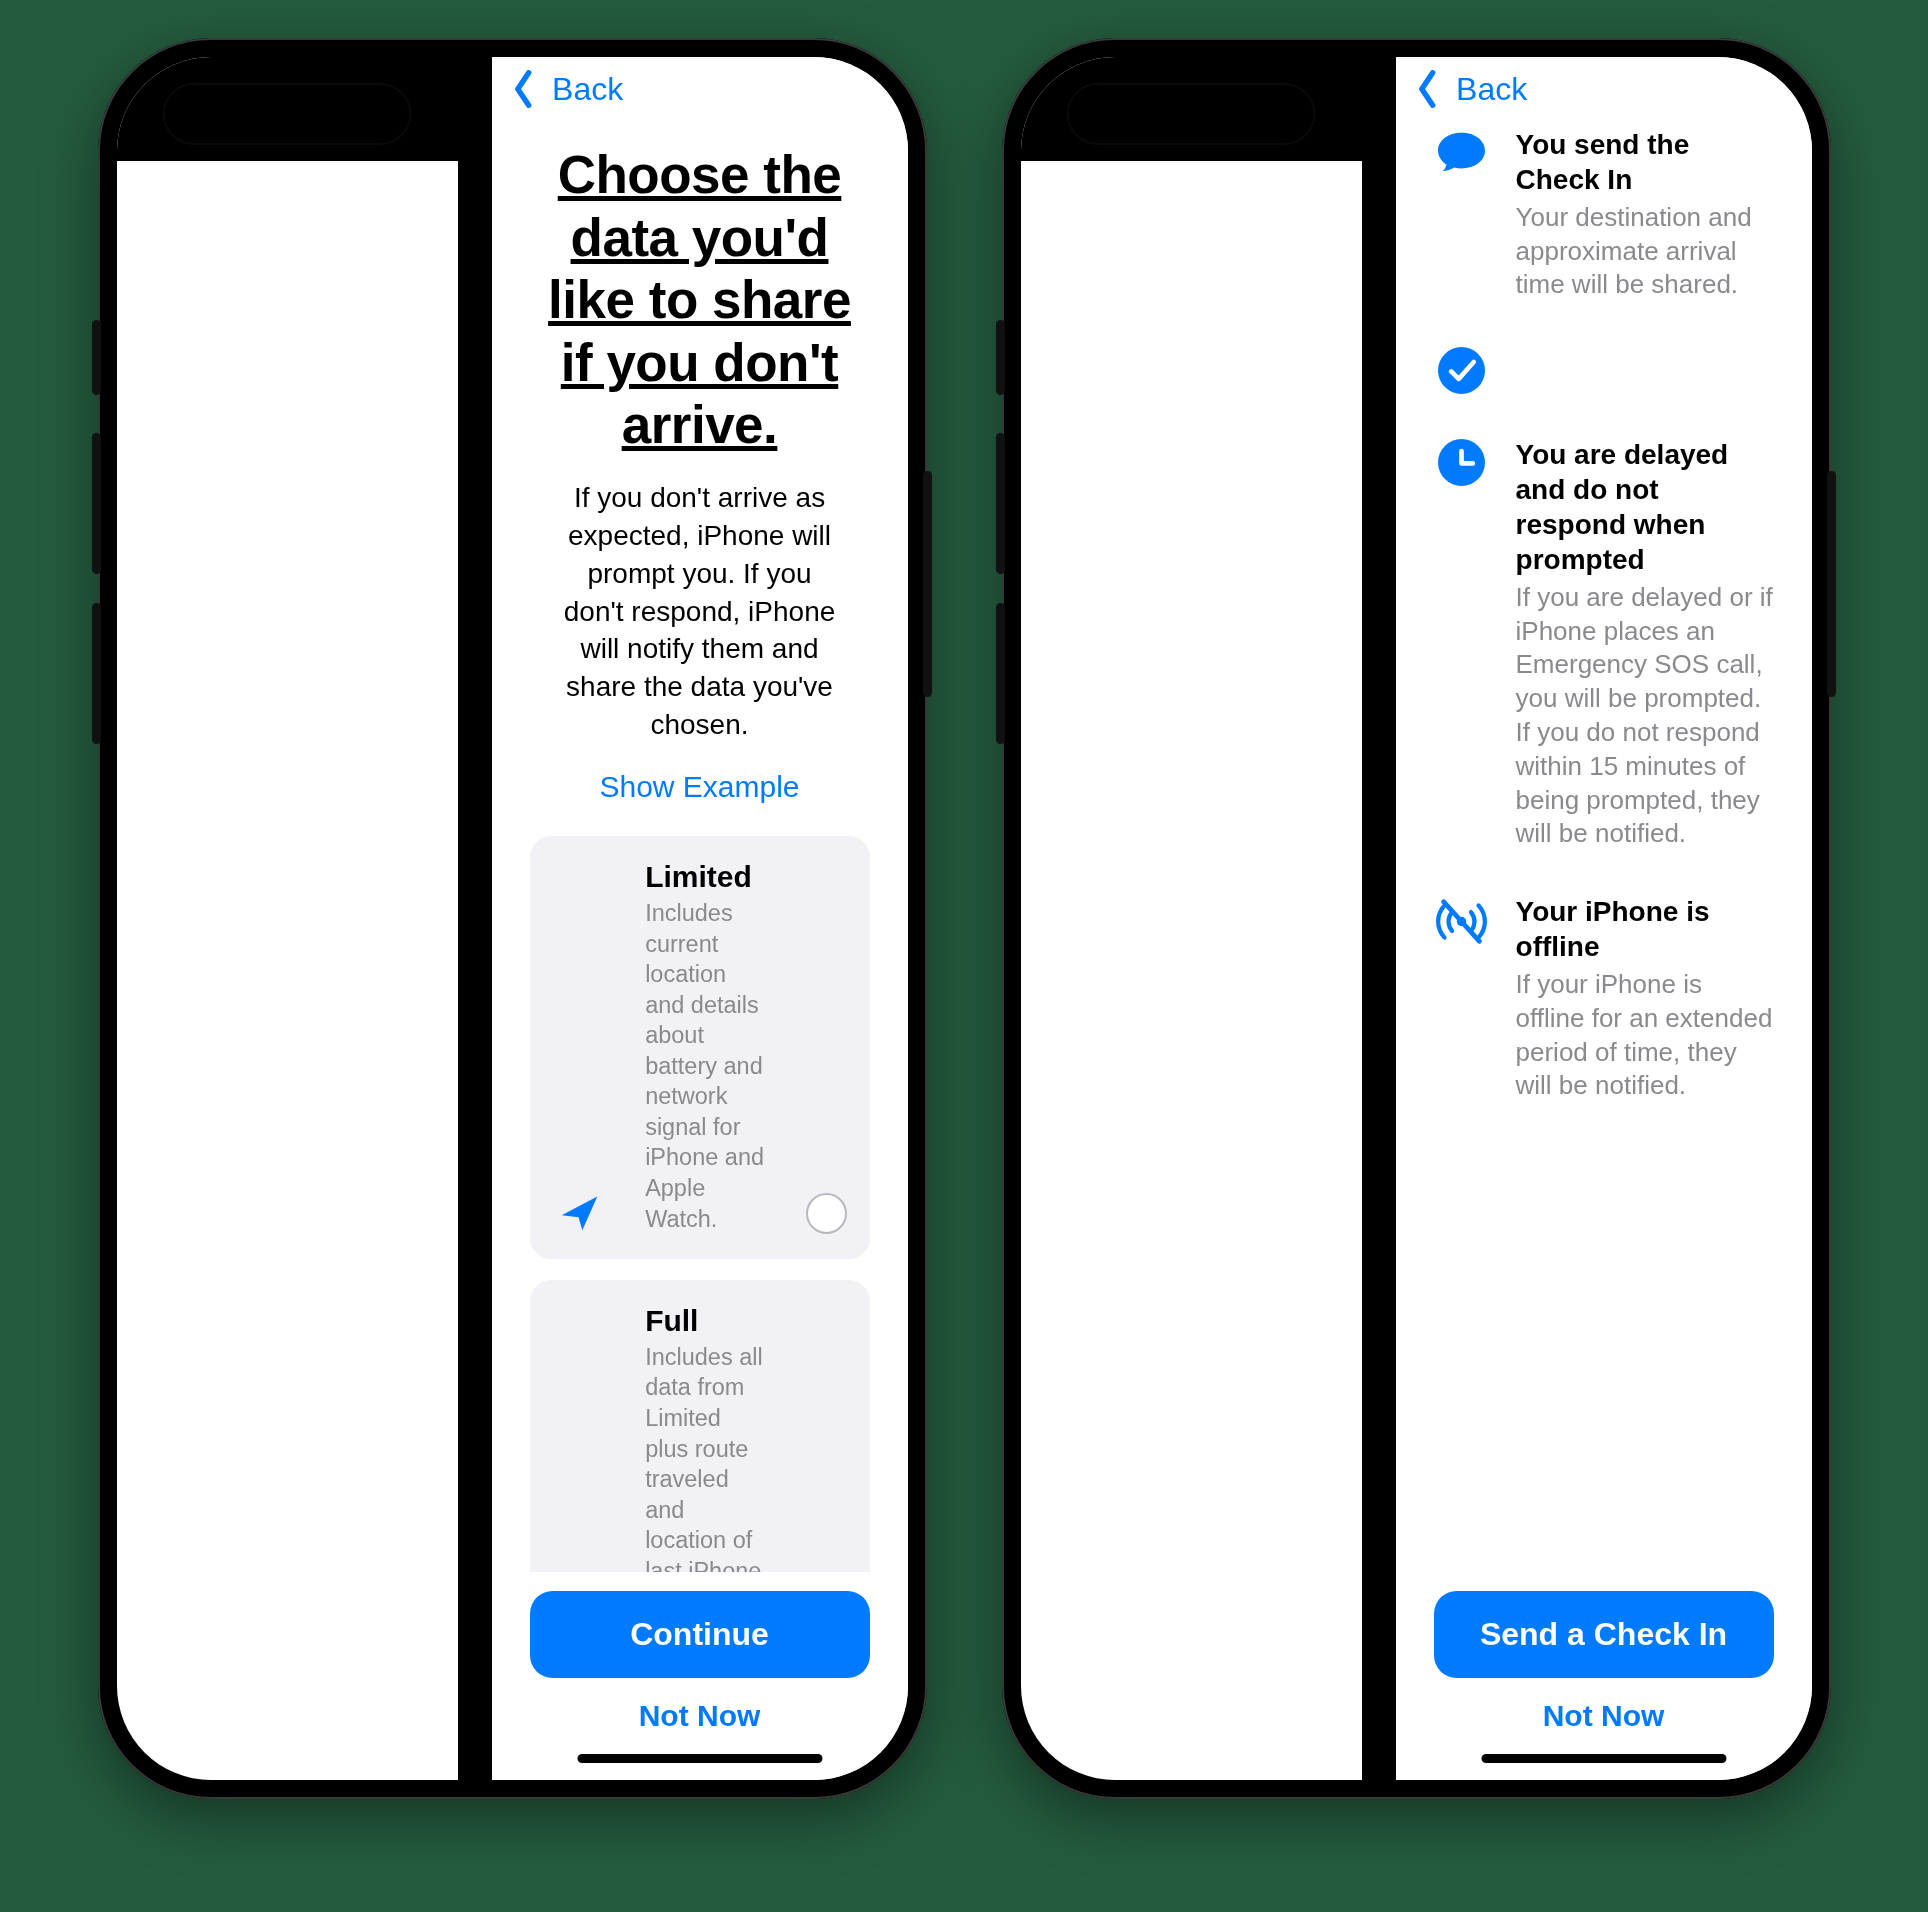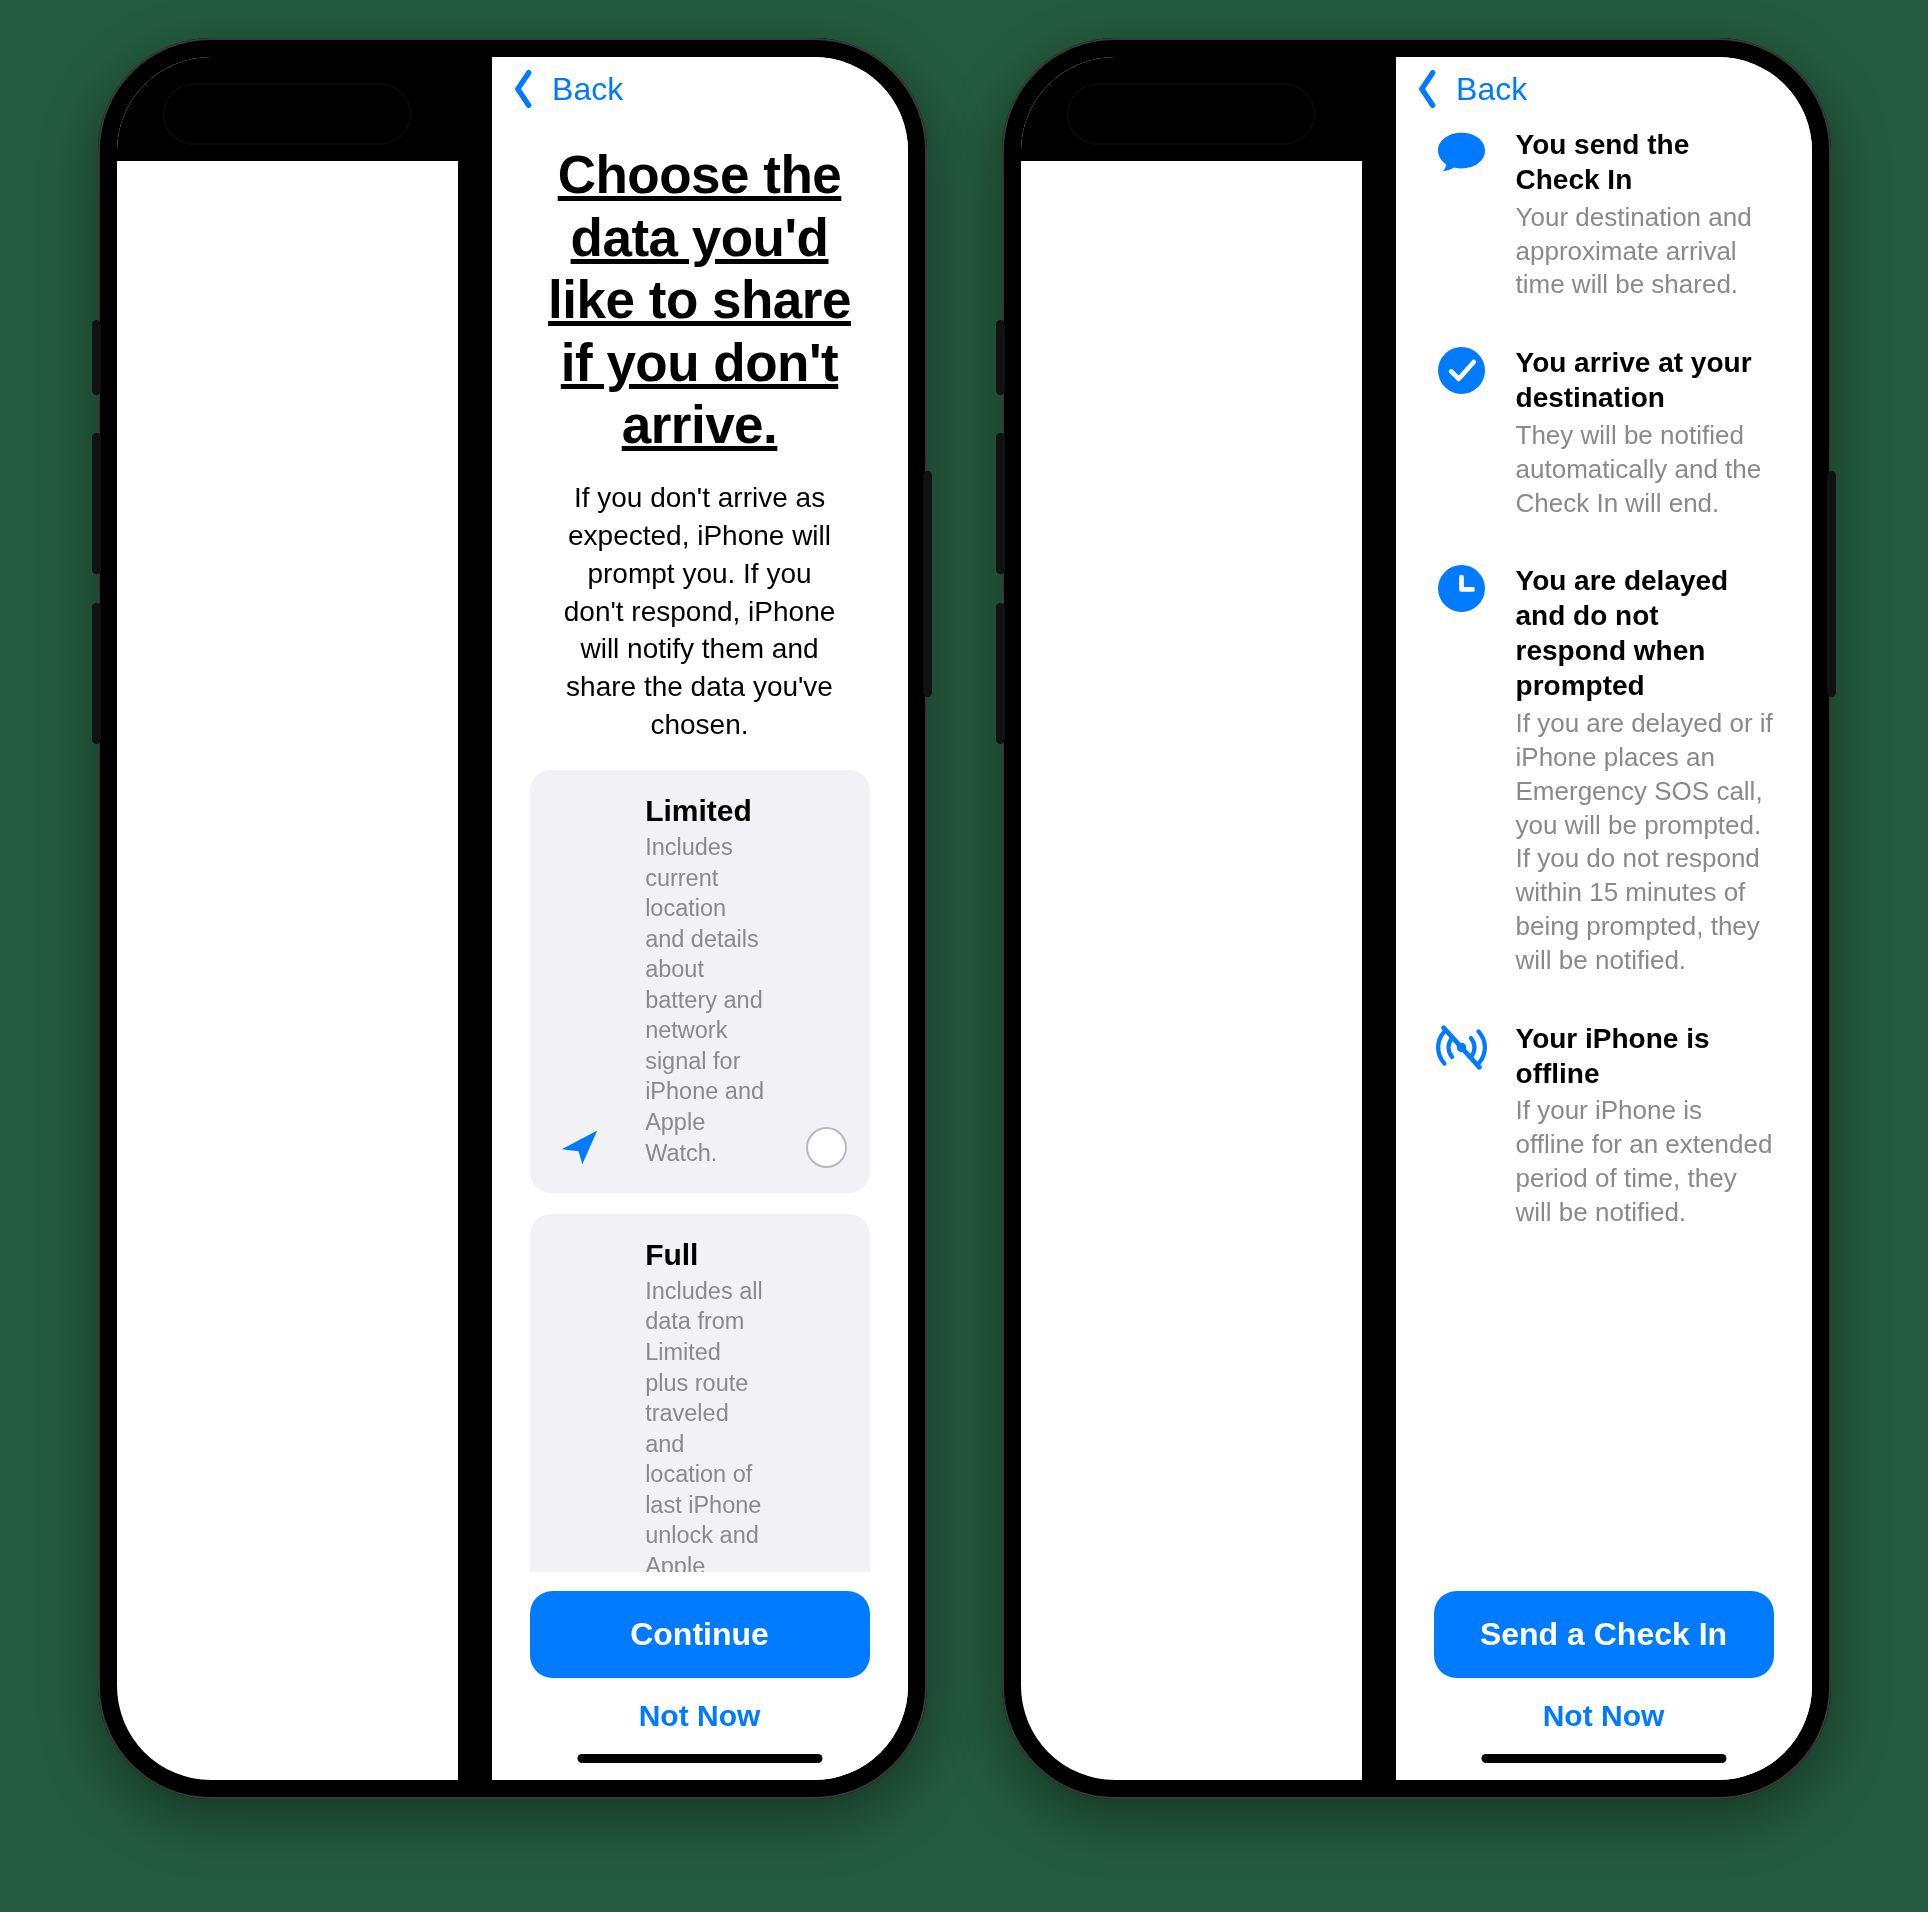--- a/index.html
+++ b/index.html
@@ -229,20 +229,21 @@
       <div class="nav-back">
         <svg viewBox="0 0 16 28">
             <path d="M12 2L4 14l8 12" stroke="#007aff" stroke-width="4" fill="none" stroke-linecap="round" stroke-linejoin="round"></path>
           </svg>
         <span>Back</span>
       </div>
 
       <div class="content">
         <div class="big-title">Choose the data you'd like to share if you don't arrive.</div>
         <div class="subtitle">If you don't arrive as expected, iPhone will prompt you. If you don't respond, iPhone will notify them and share the data you've chosen.</div>
+        <span class="link-center">Show Example</span>
 
         <div class="option-card">
           <div class="icon-slot">
             <svg width="43" height="43" viewBox="0 0 46 46">
                 <path d="M4 26L42 6 26 42l-4-14-18-2z" fill="#007aff"></path>
               </svg>
           </div>
           <div class="txt">
             <div class="opt-title">Limited</div>
             <div class="opt-desc">Includes current location and details about battery and network signal for iPhone and Apple Watch.</div>
@@ -334,24 +335,20 @@
           </div>
         </div>
 
         <div class="info-row">
           <div class="icon-slot">
             <svg width="47" height="47" viewBox="0 0 50 50">
                 <circle cx="25" cy="25" r="25" fill="#007aff"></circle>
                 <path d="M14 26l8 8L38 16" stroke="#fff" stroke-width="5" fill="none" stroke-linecap="round" stroke-linejoin="round"></path>
               </svg>
           </div>
-          <div class="txt">
-            <div class="row-title">You arrive at your destination</div>
-            <div class="row-desc">They will be notified automatically and the Check In will end.</div>
-          </div>
         </div>
 
         <div class="info-row">
           <div class="icon-slot">
             <svg width="47" height="47" viewBox="0 0 50 50">
                 <circle cx="25" cy="25" r="25" fill="#007aff"></circle>
                 <path d="M25 13v13h12" stroke="#fff" stroke-width="5" fill="none" stroke-linecap="round" stroke-linejoin="round"></path>
               </svg>
           </div>
           <div class="txt">

